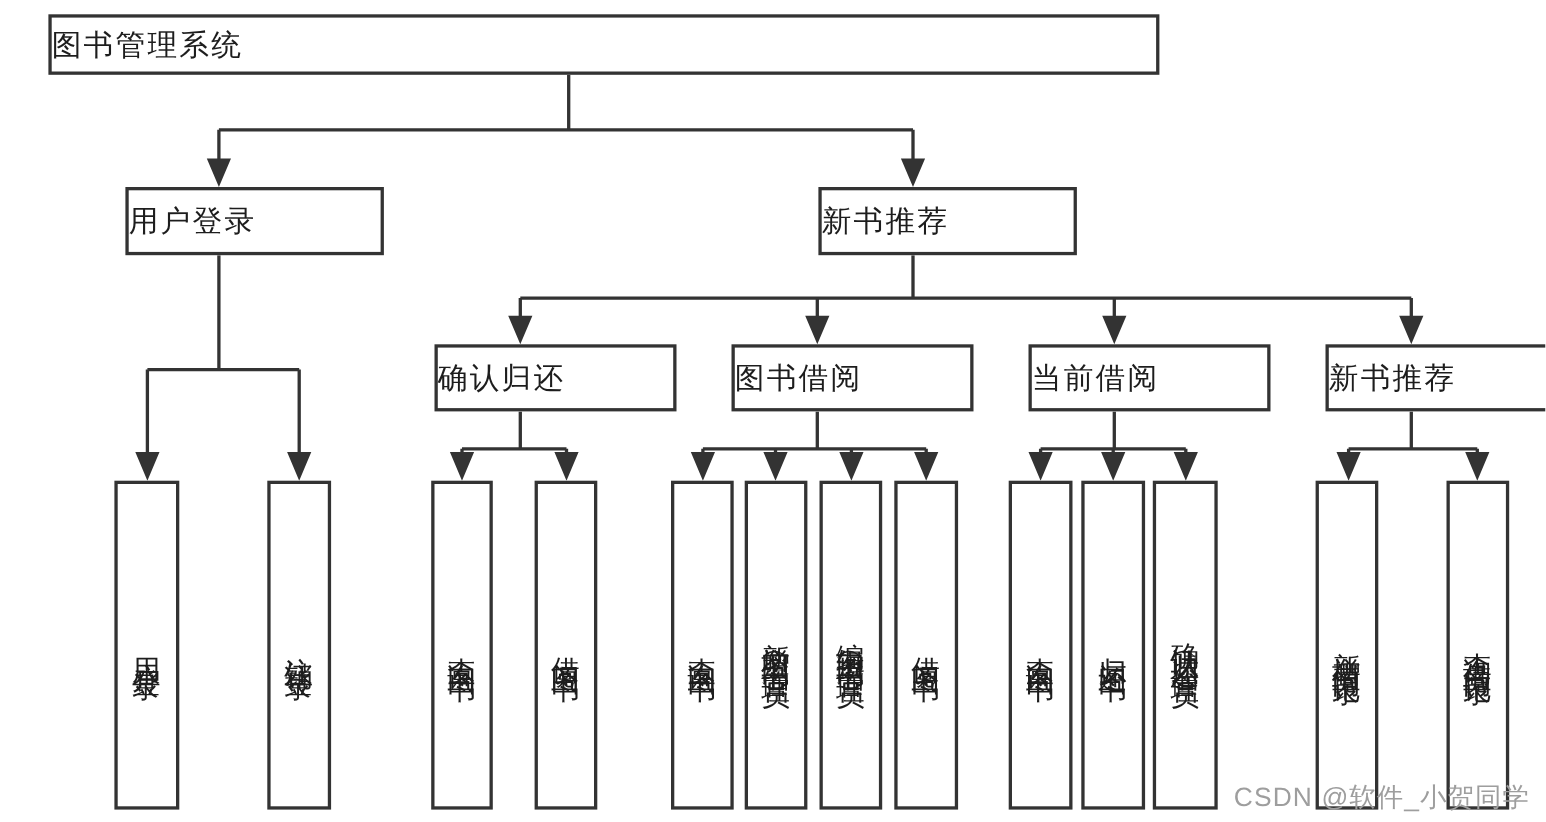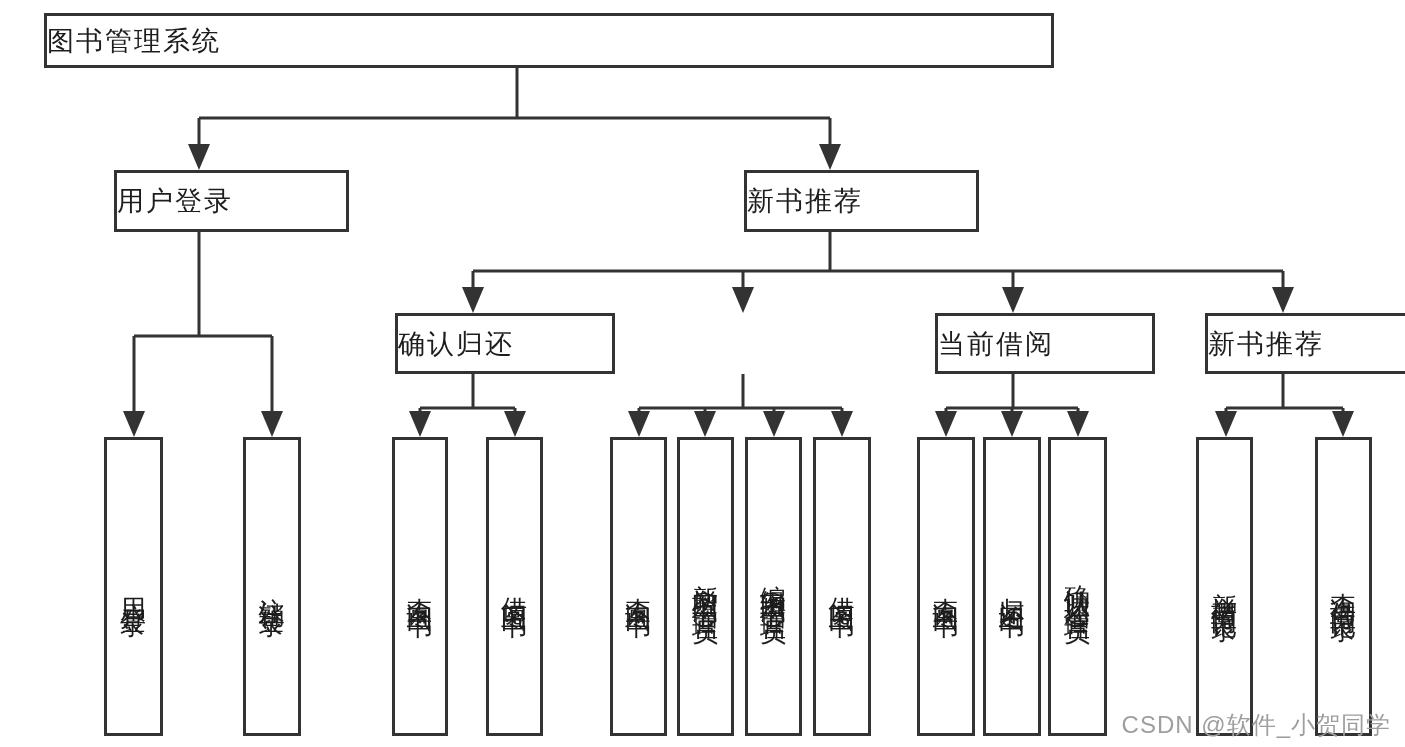--- a/index.html
+++ b/index.html
@@ -64,20 +64,23 @@
   <div class="node" style="left:82px;top:170px;width:235px;height:62px">
     <span>用户登录</span>
   </div>
   <div class="node" style="left:712px;top:170px;width:235px;height:62px">
     <span>新书推荐</span>
   </div>
 
   <div class="node" style="left:363px;top:313px;width:220px;height:61px">
     <span>确认归还</span>
   </div>
+  <div class="node" style="left:633px;top:313px;width:220px;height:61px">
+    <span>图书借阅</span>
+  </div>
   <div class="node" style="left:903px;top:313px;width:220px;height:61px">
     <span>当前借阅</span>
   </div>
   <div class="node" style="left:1173px;top:313px;width:220px;height:61px">
     <span>新书推荐</span>
   </div>
 
   <div class="leaf" style="left:104px;width:59px">
     <span class="vtext">用户登录</span>
   </div>

